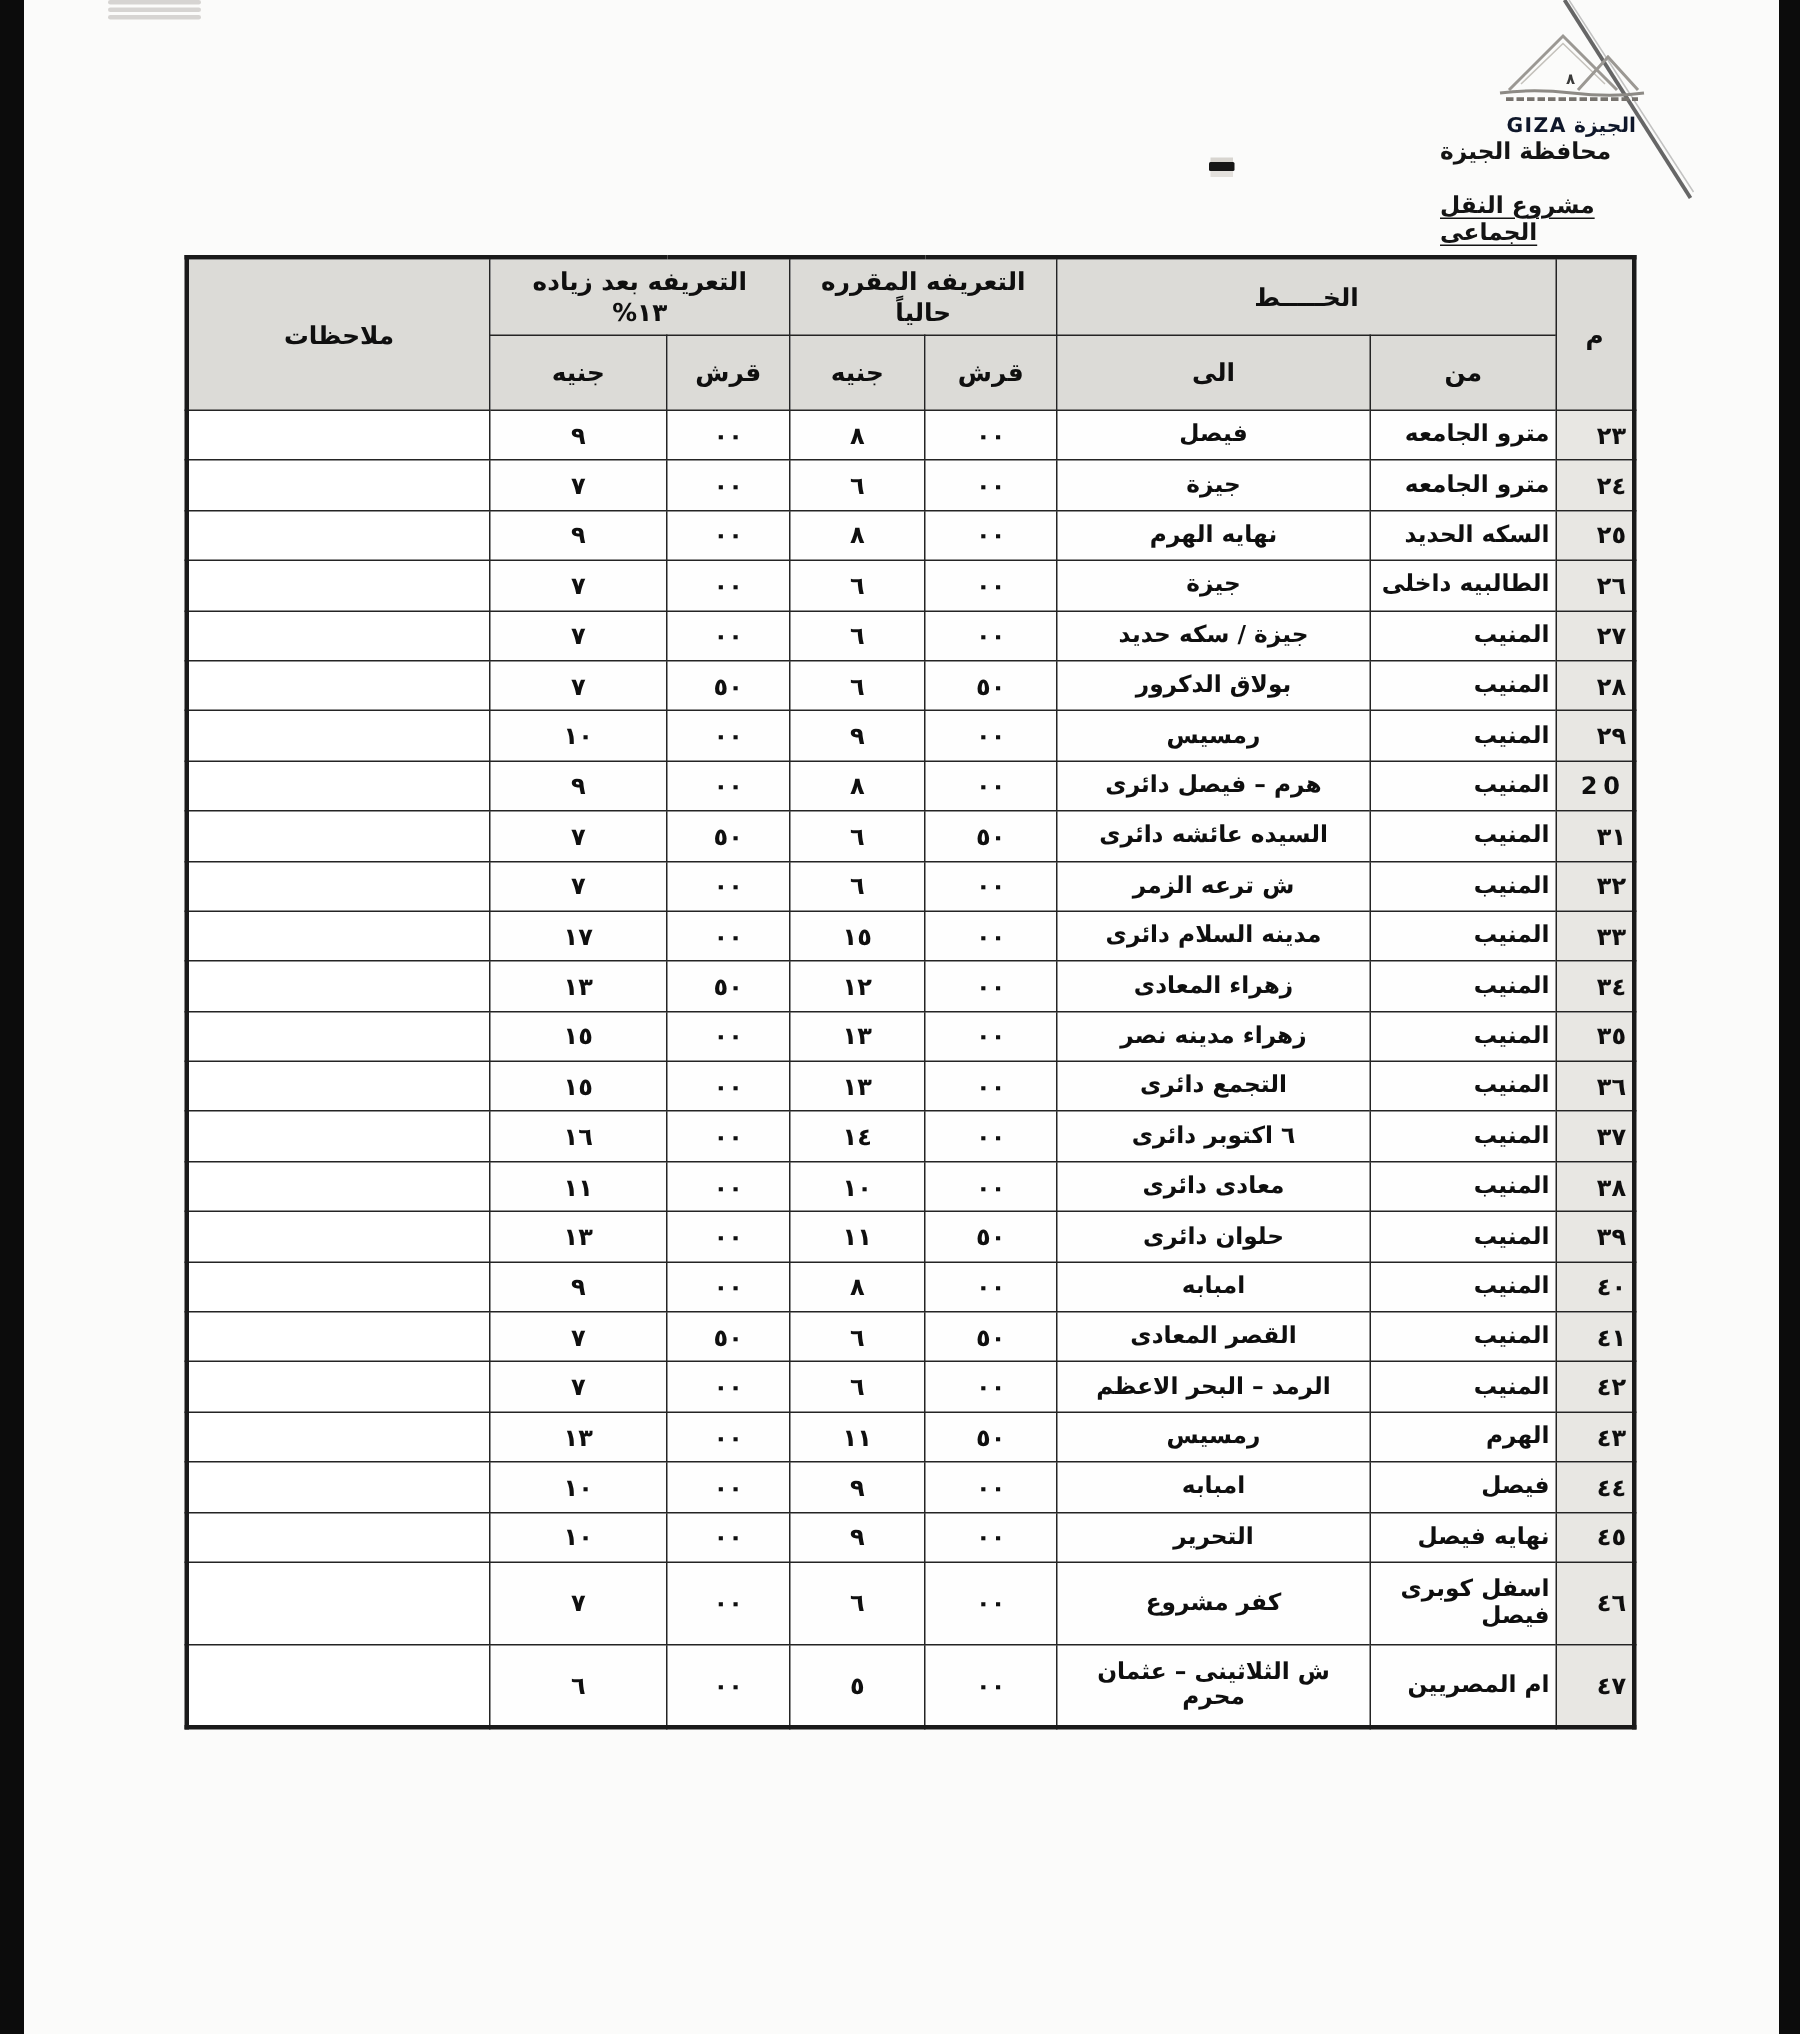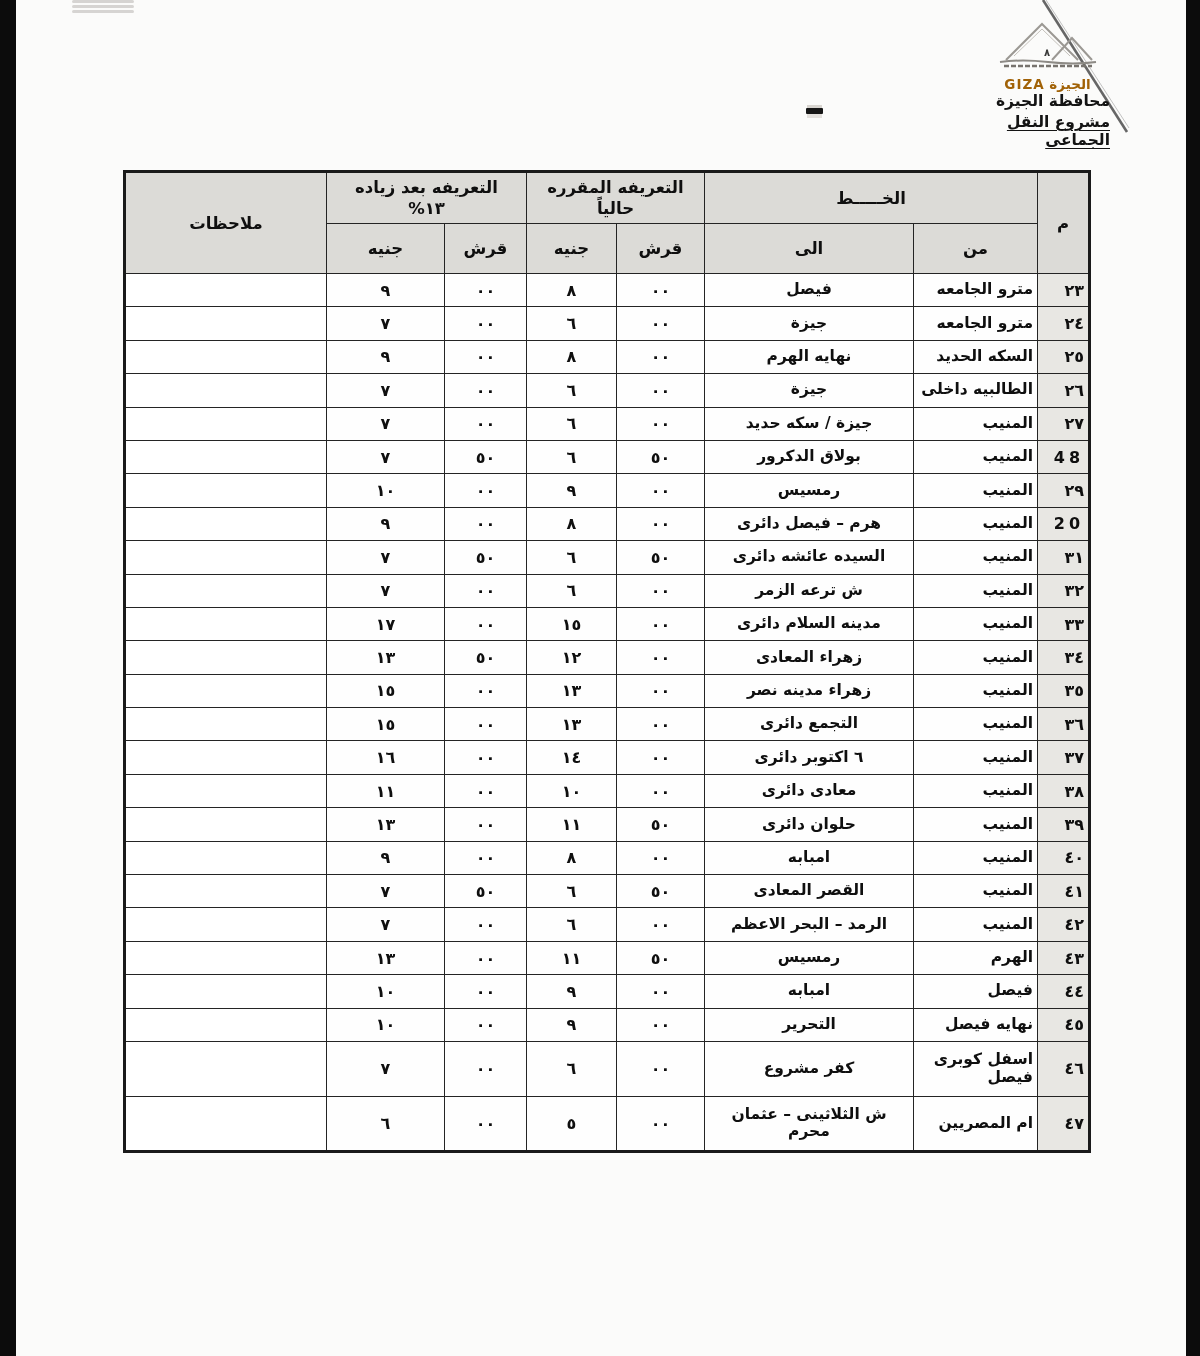--- a/index.html
+++ b/index.html
@@ -17,27 +17,27 @@
   .staple{position:absolute;left:72px;top:0;width:62px;height:13px;opacity:.55;}
   .staple div{height:3px;background:#b9b6b2;margin-bottom:2px;border-radius:2px;}
   .dash-art{
     position:absolute;left:806px;top:108px;width:17px;height:6px;
     background:#161616;border-radius:1px;
     box-shadow:0 -4px 0 -1px #d8d5d0, 0 5px 0 -1px #e3e0dc;
   }
   
   .logo{position:absolute;left:985px;top:16px;width:125px;text-align:center;}
   .logo-caption{
-    direction:rtl;font-weight:bold;font-size:13.5px;color:#a16207;
+    direction:rtl;font-weight:bold;font-size:13.5px;color:#0f172a;
     letter-spacing:1px;margin-top:-2px;
   }
-  .org{position:absolute;left:960px;top:92px;width:150px;text-align:right;direction:rtl;}
+  .org{position:absolute;left:960px;top:92px;width:150px;text-align:left;direction:rtl;}
   .org-line1{font-weight:bold;font-size:15.5px;color:#141414;}
   .org-line2{
-    font-weight:bold;font-size:15.5px;color:#141414;margin-top:3px;
+    font-weight:bold;font-size:15.5px;color:#141414;margin-top:18px;
     text-decoration:underline;text-underline-offset:3px;
   }
   
   table.fare{
     position:absolute;left:123px;top:170px;width:965px;
     border-collapse:collapse;table-layout:fixed;direction:rtl;
     border:3px solid #1a1a1a;
     font-weight:bold;color:#0f0f0f;
   }
   table.fare th,table.fare td{
@@ -168,21 +168,21 @@
     <td class="c-num">٢٧</td>
     <td class="c-from">المنيب</td>
     <td class="c-to">جيزة / سكه حديد</td>
     <td class="c-q">٠٠</td>
     <td class="c-p">٦</td>
     <td class="c-q">٠٠</td>
     <td class="c-p">٧</td>
     <td class="c-notes"></td>
   </tr>
       <tr>
-    <td class="c-num">48</td>
+    <td class="c-num">٢٨</td>
     <td class="c-from">المنيب</td>
     <td class="c-to">بولاق الدكرور</td>
     <td class="c-q">٥٠</td>
     <td class="c-p">٦</td>
     <td class="c-q">٥٠</td>
     <td class="c-p">٧</td>
     <td class="c-notes"></td>
   </tr>
       <tr>
     <td class="c-num">٢٩</td>

